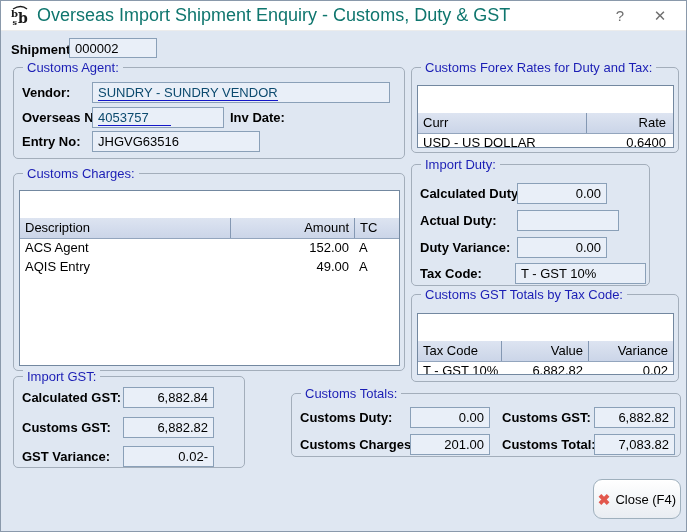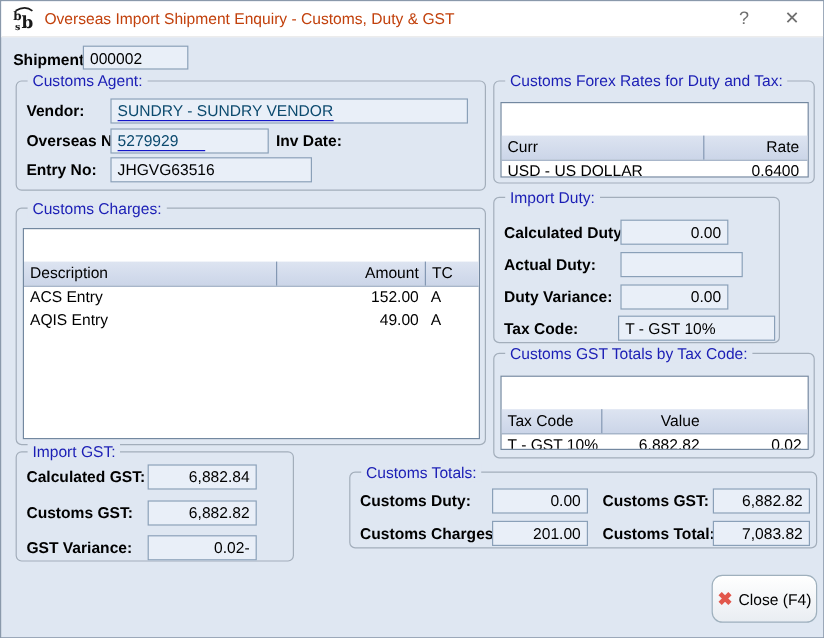--- a/index.html
+++ b/index.html
@@ -7,21 +7,21 @@
     position:relative;width:687px;height:532px;box-sizing:border-box;
     background:#dfe7f2;border:1px solid #8a99ab;overflow:hidden;
     font-family:"Liberation Sans",sans-serif;font-size:13px;color:#000;
   }
   
   .titlebar{
     position:absolute;left:0;top:0;right:0;height:30px;background:#ffffff;
     border-bottom:1px solid #ececec;display:flex;align-items:center;padding:0 6px;box-sizing:border-box;
   }
   .logo{width:22px;height:22px;margin:0 6px 0 2px;flex:0 0 auto;}
-  .tb-title{flex:1;color:#c2410c;font-size:13px;white-space:nowrap;overflow:hidden;}
+  .tb-title{flex:1;color:#0f766e;font-size:18px;white-space:nowrap;overflow:hidden;}
   .tb-btn{width:40px;text-align:center;color:#6f6f6f;font-size:15px;cursor:pointer;line-height:28px;}
   
   .lbl{position:absolute;font-weight:bold;font-size:13px;white-space:nowrap;line-height:15px;}
   .fld{
     position:absolute;height:21px;box-sizing:border-box;background:#e9eff8;
     border:1px solid #8aa0b8;display:flex;align-items:center;padding:0 5px;
     font-size:13px;white-space:nowrap;overflow:hidden;
   }
   .fld.num{justify-content:flex-end;}
   .link{color:#0c4a6e;border-bottom:1px solid #1417c9;line-height:15px;cursor:pointer;}
@@ -73,21 +73,21 @@
   <div class="fld" style="left:68px;top:37px;width:88px;height:20px;">000002</div>
 
   <div class="grp" style="left:12px;top:66px;width:392px;height:92px;">
     <span class="cap">Customs Agent:</span>
     <span class="lbl" style="left:8px;top:17px;">Vendor:</span>
     <div class="fld" style="left:78px;top:14px;width:298px;">
       <span class="link">SUNDRY - SUNDRY VENDOR</span>
     </div>
     <span class="lbl" style="left:8px;top:42px;">Overseas No:</span>
     <div class="fld" style="left:78px;top:39px;width:132px;">
-      <span class="link pad">5279929</span>
+      <span class="link pad">4053757</span>
     </div>
     <span class="lbl" style="left:216px;top:42px;">Inv Date:</span>
     <span class="lbl" style="left:8px;top:66px;">Entry No:</span>
     <div class="fld" style="left:78px;top:63px;width:168px;">JHGVG63516</div>
   </div>
 
   <div class="grp" style="left:410px;top:66px;width:268px;height:86px;">
     <span class="cap">Customs Forex Rates for Duty and Tax:</span>
     <div class="tbl" style="left:5px;top:17px;width:257px;height:63px;">
       <div class="thead">
@@ -103,21 +103,21 @@
 
   <div class="grp" style="left:12px;top:172px;width:392px;height:198px;">
     <span class="cap">Customs Charges:</span>
     <div class="tbl" style="left:5px;top:16px;width:381px;height:176px;">
       <div class="thead">
         <span class="th c-desc">Description</span>
         <span class="th c-amt r">Amount</span>
         <span class="th c-tc">TC</span>
       </div>
       <div class="trow">
-        <span class="td c-desc">ACS Entry</span>
+        <span class="td c-desc">ACS Agent</span>
         <span class="td c-amt r">152.00</span>
         <span class="td c-tc">A</span>
       </div>
       <div class="trow">
         <span class="td c-desc">AQIS Entry</span>
         <span class="td c-amt r">49.00</span>
         <span class="td c-tc">A</span>
       </div>
     </div>
   </div>
@@ -133,20 +133,21 @@
     <span class="lbl" style="left:8px;top:101px;">Tax Code:</span>
     <div class="fld" style="left:103px;top:98px;width:131px;">T - GST 10%</div>
   </div>
 
   <div class="grp" style="left:410px;top:293px;width:268px;height:88px;">
     <span class="cap">Customs GST Totals by Tax Code:</span>
     <div class="tbl" style="left:5px;top:18px;width:257px;height:62px;">
       <div class="thead">
         <span class="th c-tax">Tax Code</span>
         <span class="th c-val r">Value</span>
+        <span class="th c-var r">Variance</span>
       </div>
       <div class="trow">
         <span class="td c-tax">T - GST 10%</span>
         <span class="td c-val r">6,882.82</span>
         <span class="td c-var r">0.02</span>
       </div>
     </div>
   </div>
 
   <div class="grp" style="left:12px;top:375px;width:232px;height:92px;">

